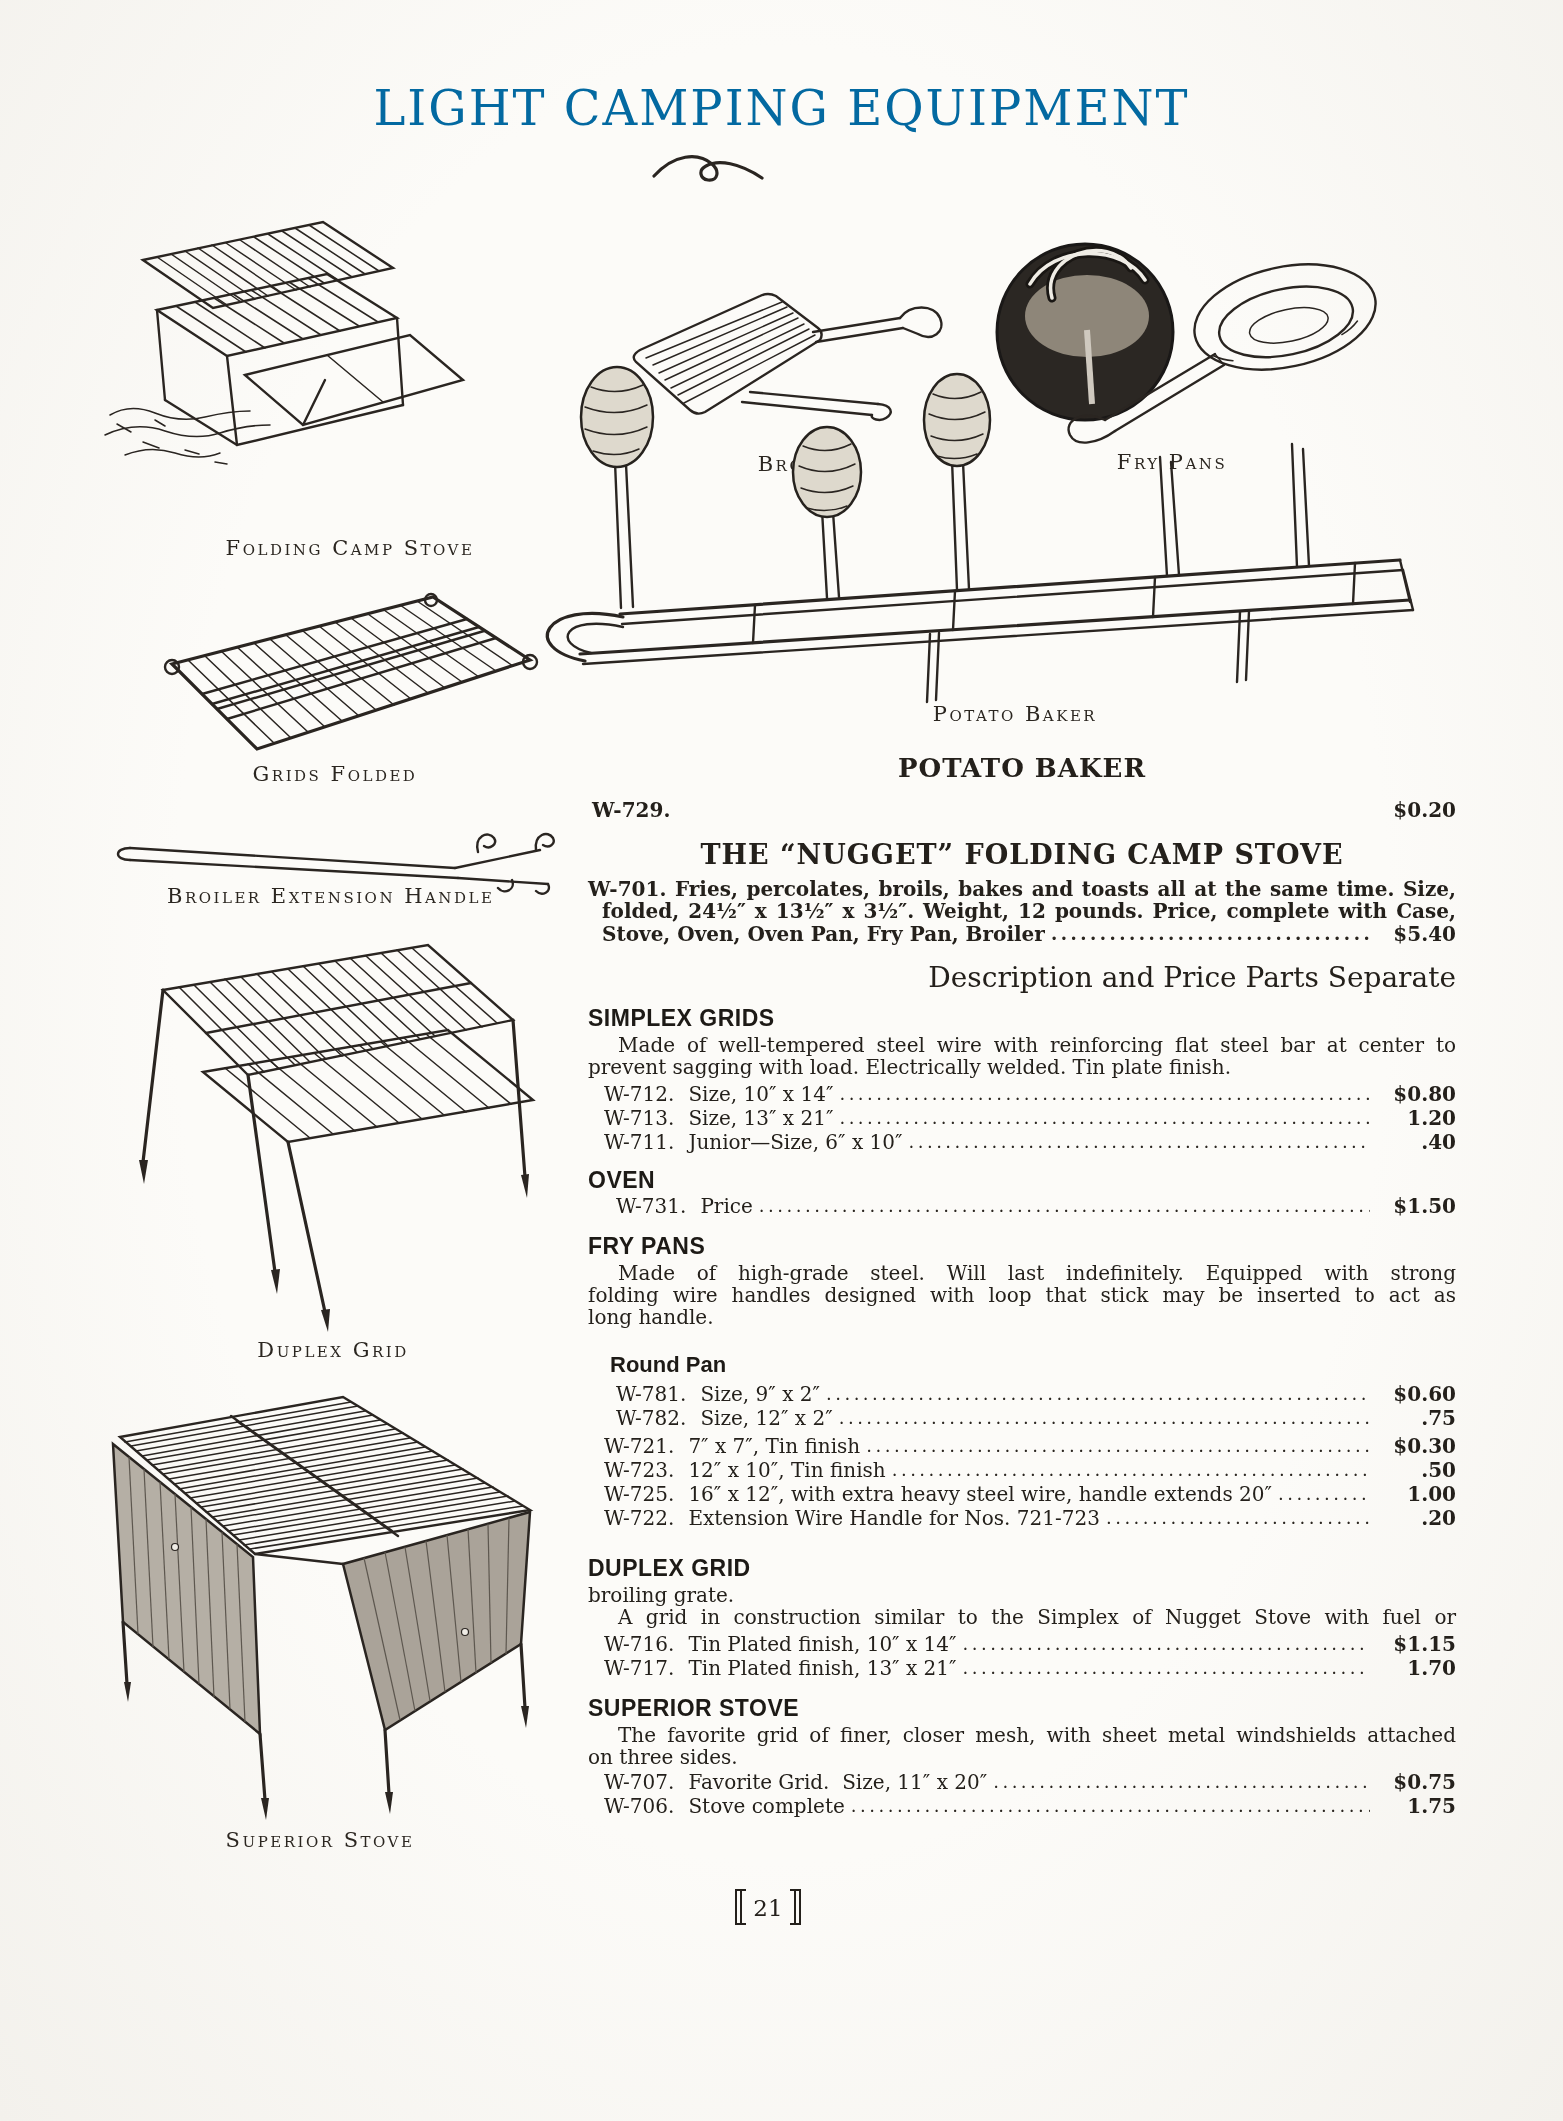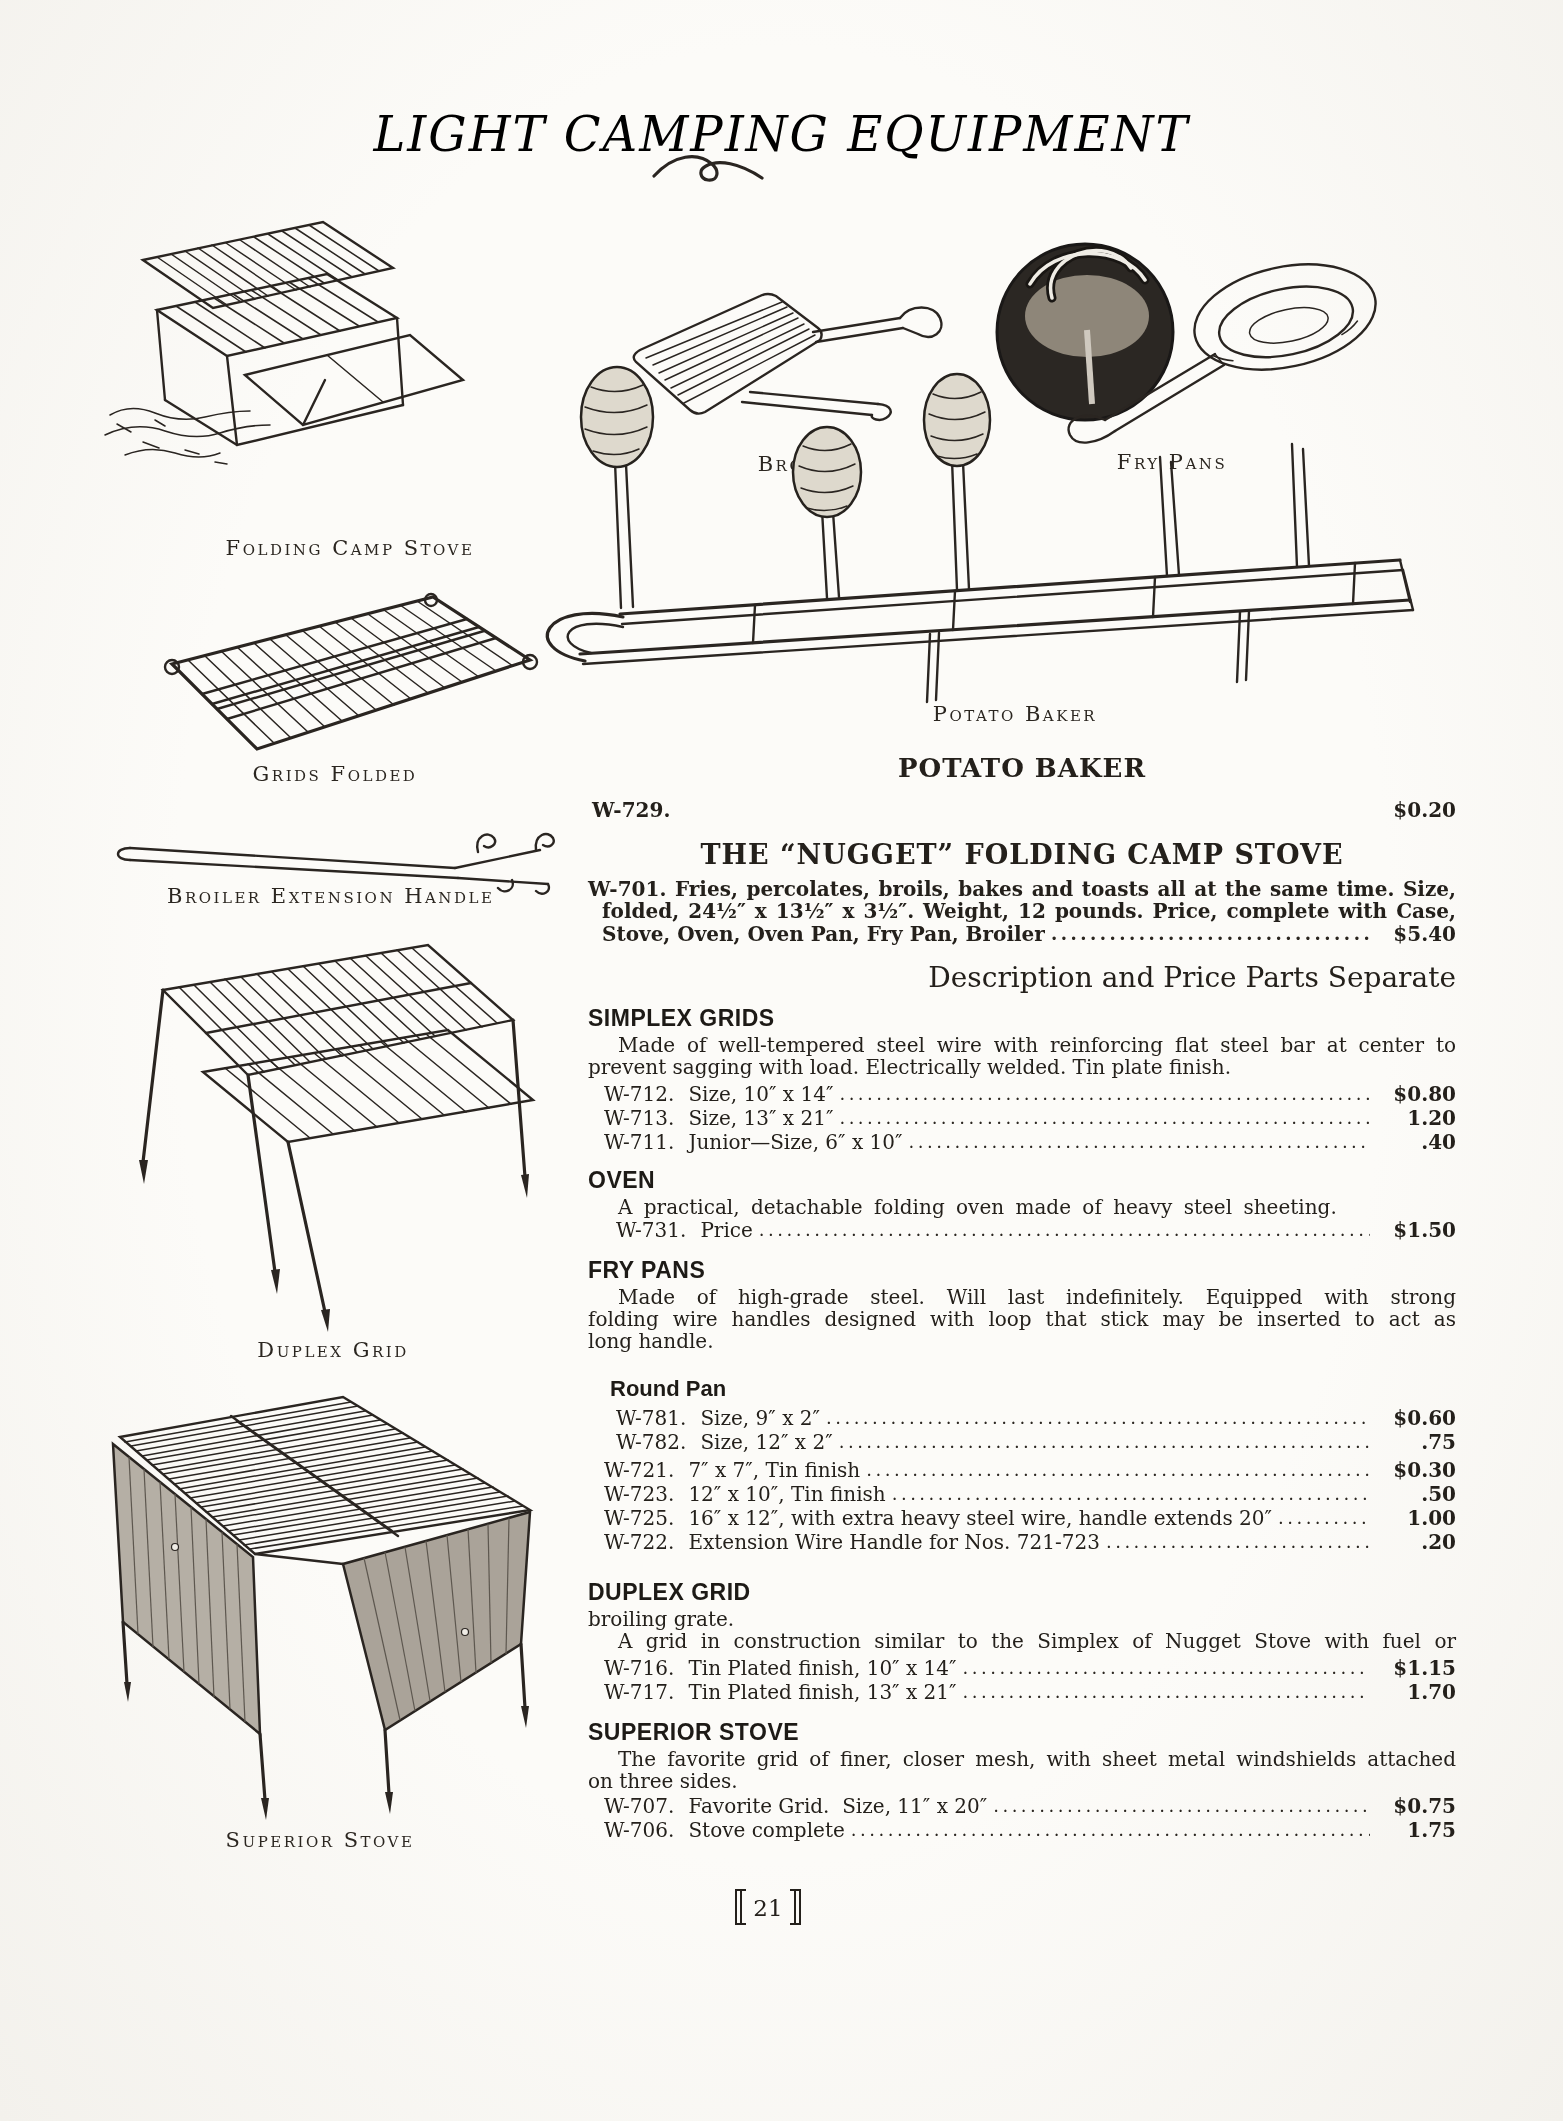--- a/index.html
+++ b/index.html
@@ -3,22 +3,22 @@
 <meta charset="utf-8">
 <style>
   html,body{margin:0;padding:0;}
   body{
     width:1563px;height:2121px;position:relative;overflow:hidden;
     background:radial-gradient(ellipse at 50% 45%, #fcfbf8 55%, #f3f1ec 100%);
     font-family:"DejaVu Serif", serif;color:#24201b;
   }
   .page{position:absolute;inset:0;}
   .title{
-    position:absolute;top:106px;left:0;width:100%;text-align:center;
-    font-size:48px;letter-spacing:2px;white-space:nowrap;color:#000000;font-style:italic;
+    position:absolute;top:80px;left:0;width:100%;text-align:center;
+    font-size:48px;letter-spacing:2px;white-space:nowrap;color:#0369a1;
   }
   .squiggle{position:absolute;top:148px;left:648px;width:120px;height:46px;}
   .figure{position:absolute;}
   .caption{
     position:absolute;font-variant:small-caps;font-size:21px;letter-spacing:2.5px;
     text-align:center;color:#2b2620;white-space:nowrap;
   }
   .text-col{position:absolute;left:588px;top:746px;width:868px;}
   .h-serif{font-weight:bold;font-size:26px;line-height:32px;text-align:center;letter-spacing:1px;}
   .h-nugget{font-weight:bold;font-size:27px;line-height:34px;text-align:center;letter-spacing:1px;}
@@ -359,23 +359,20 @@
       </div>
       <div class="item">
         <span class="code">W-711.</span>
         <span class="desc">Junior—Size, 6″ x 10″</span>
         <span class="dots">................................................................................................................................................................</span>
         <span class="price">.40</span>
       </div>
     </div>
 
     <div class="h-gothic mt12">OVEN</div>
-    <div class="para mt2">
-      <div class="line ind" style="word-spacing:5px">A practical, detachable folding oven made of heavy steel sheeting.</div>
-    </div>
     <div class="item inset">
       <span class="code">W-731.</span>
       <span class="desc">Price</span>
       <span class="dots">................................................................................................................................................................</span>
       <span class="price">$1.50</span>
     </div>
 
     <div class="h-gothic mt14">FRY PANS</div>
     <div class="para mt2">
       <div class="line just ind">Made of high-grade steel.  Will last indefinitely.  Equipped with strong</div>

